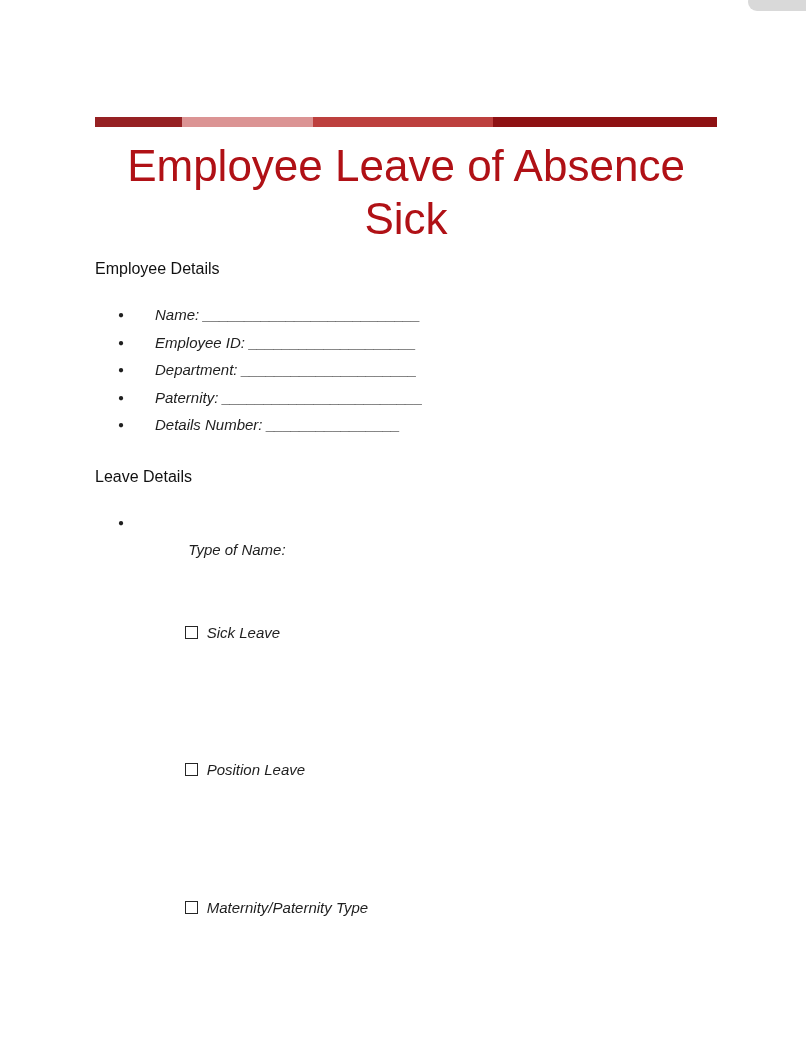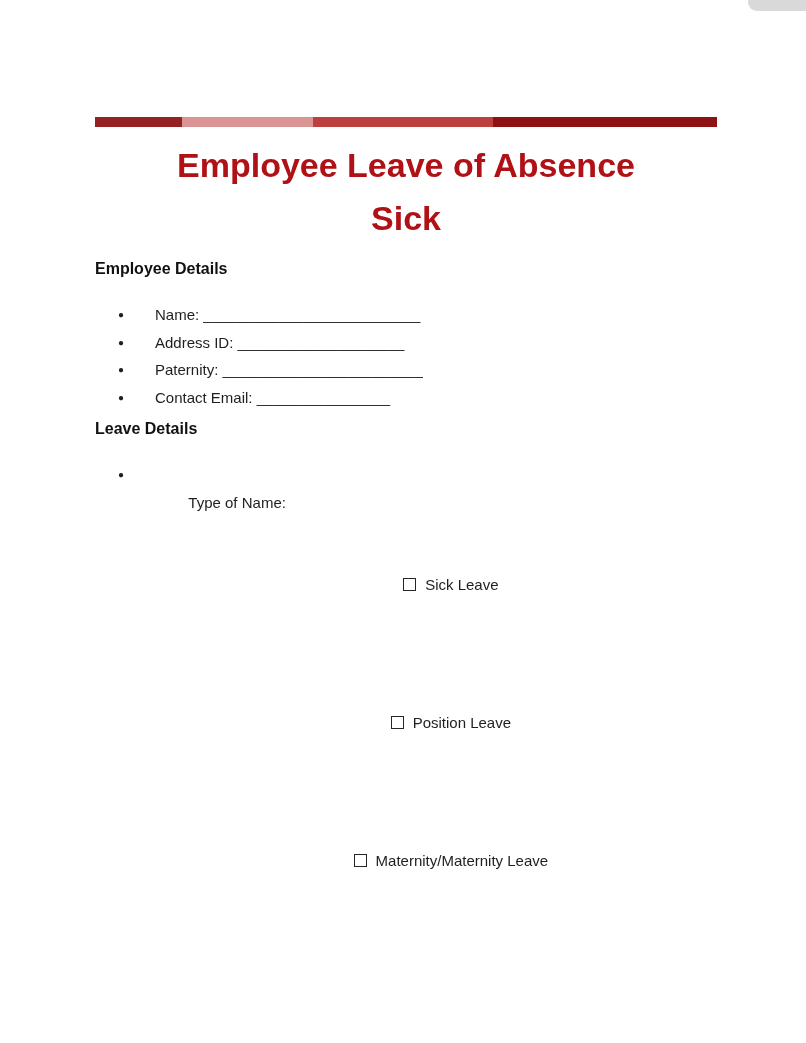--- a/index.html
+++ b/index.html
@@ -32,61 +32,61 @@
   .accent-bar {
     height: 10px;
     background: linear-gradient(to right,
       #962123 0%, #962123 14%,
       #db9494 14%, #db9494 35%,
       #bd403e 35%, #bd403e 64%,
       #8e1113 64%, #8e1113 100%);
   }
   .title {
     margin: 12px 0 0;
-    font-size: 34px;
+    font-size: 44px;
     line-height: 53px;
-    font-weight: bold;
+    font-weight: normal;
     text-align: center;
     color: #b01116;
   }
   .title span { display: block; }
   .section-heading {
     margin: 14px 0 0;
     font-size: 16px;
     line-height: 20px;
-    font-weight: bold;
+    font-weight: normal;
     color: #111111;
   }
-  .section-heading.leave { margin-top: 8px; }
+  .section-heading.leave { margin-top: 28px; }
   .bullet-list {
     margin: 22px 0 0;
     padding: 0;
     list-style: none;
     font-size: 15px;
   }
   .bullet-list li {
     position: relative;
     padding-left: 60px;
     line-height: 27.5px;
     white-space: pre-wrap;
+    font-style: italic;
   }
   .bullet-list li::before {
     content: "\25CF";
     position: absolute;
     left: 23px;
     top: 0;
     font-size: 10px;
     line-height: 27.5px;
     color: #1f1f1f;
   }
   .checkbox-row {
     margin-left: -12px;
     line-height: 27.6px;
     white-space: pre-wrap;
-    text-align: center;
   }
   .checkbox-box {
     display: inline-block;
     width: 11px;
     height: 11px;
     border: 1.5px solid #262626;
     margin-right: 9px;
     vertical-align: -1px;
     background: #ffffff;
   }
@@ -104,38 +104,39 @@
 
     <h1 class="title">
       <span>Employee Leave of Absence</span>
       <span>Sick</span>
     </h1>
 
     <h2 class="section-heading">Employee Details</h2>
 
     <ul class="bullet-list">
       <li>Name: __________________________</li>
-      <li>Address ID: ____________________</li>
+      <li>Employee ID: ____________________</li>
+      <li>Department: _____________________</li>
       <li>Paternity: ________________________</li>
-      <li>Contact Email: ________________</li>
+      <li>Details Number: ________________</li>
     </ul>
 
     <h2 class="section-heading leave">Leave Details</h2>
 
     <ul class="bullet-list">
       <li>
         <span>Type of Name:</span>
         <div class="checkbox-row">
           <span class="checkbox-box"></span><span>Sick Leave</span>
         </div>
         <div class="checkbox-row">
           <span class="checkbox-box"></span><span>Position Leave</span>
         </div>
         <div class="checkbox-row">
-          <span class="checkbox-box"></span><span>Maternity/Maternity Leave</span>
+          <span class="checkbox-box"></span><span>Maternity/Paternity Type</span>
         </div>
         <div class="checkbox-row">
           
         </div>
         
       </li>
 
     </ul>
 
   </div>

